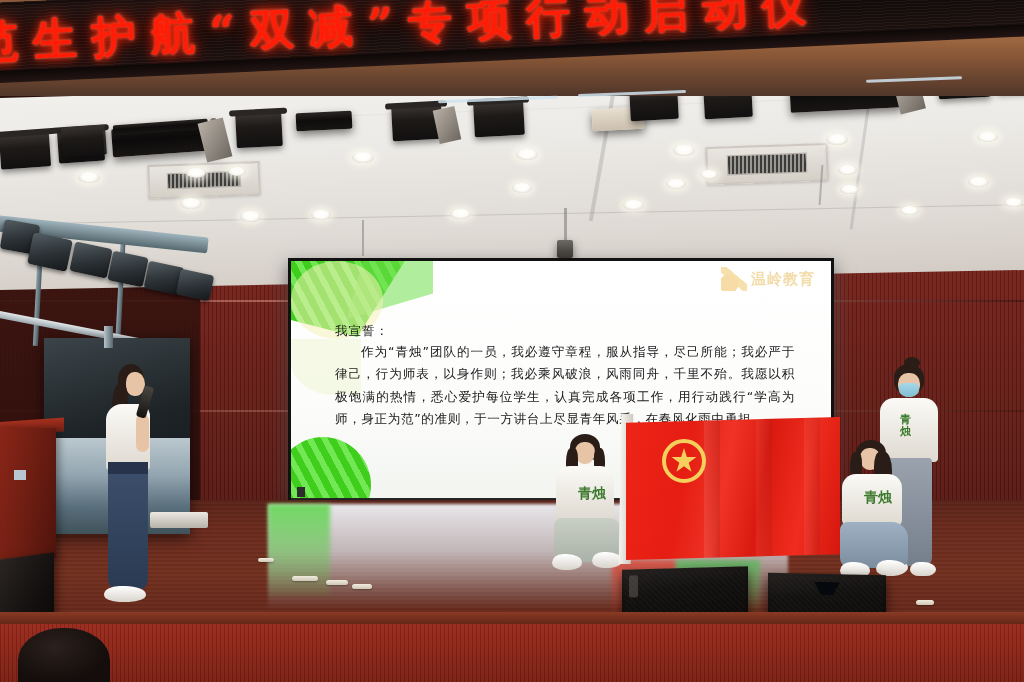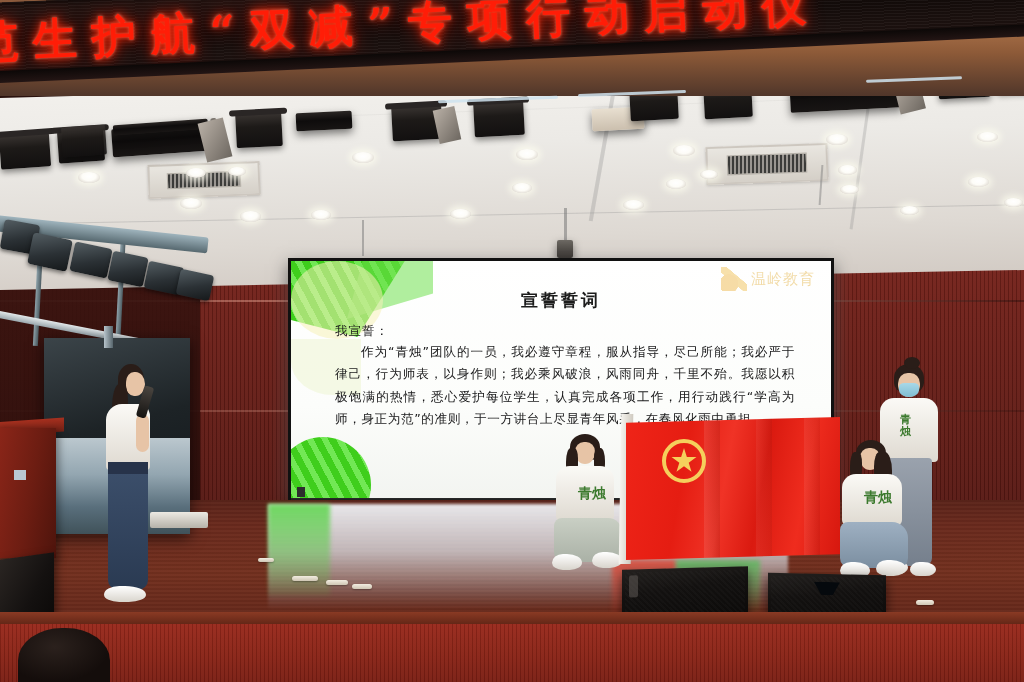--- a/index.html
+++ b/index.html
@@ -173,21 +173,21 @@
     display:flex; align-items:center; gap:4px;
     opacity:.55;
   }
   .slide-logo .mark{
     width:26px; height:24px;
     background:
       radial-gradient(circle at 30% 70%,#f0c060 0 38%,transparent 39%),
       linear-gradient(40deg,transparent 40%,#f2c868 41% 62%,transparent 63%);
   }
   .slide-logo .txt{
-    font-size:15px; font-weight:normal; color:#e8bf63; letter-spacing:1px; line-height:.95;
+    font-size:15px; font-weight:bold; color:#e8bf63; letter-spacing:1px; line-height:.95;
   }
   .slide-title{
     position:absolute; left:0; right:0; top:28px; text-align:center;
     font-size:17px; font-weight:bold; color:#1c1c1c; letter-spacing:3px;
     font-family:"DejaVu Sans","Liberation Sans",sans-serif;
   }
   .slide-lead{
     position:absolute; left:44px; top:62px;
     font-size:12.5px; color:#19191a; letter-spacing:1px;
   }
@@ -482,21 +482,20 @@
       <div class="deco deco-tl2"></div>
       <div class="deco deco-bl"></div>
       <div class="deco-tr-blob"></div>
       <div class="deco-tr-blob2"></div>
 
       <div class="slide-logo">
         <span class="mark"></span>
         <span class="txt">温岭教育</span>
       </div>
 
-      <div class="slide-title">宣誓誓词</div>
       <div class="slide-lead">我宣誓：</div>
       <div class="slide-body">作为“青烛”团队的一员，我必遵守章程，服从指导，尽己所能；我必严于律己，行为师表，以身作则；我必乘风破浪，风雨同舟，千里不殆。我愿以积极饱满的热情，悉心爱护每位学生，认真完成各项工作，用行动践行“学高为师，身正为范”的准则，于一方讲台上尽显青年风采，在春风化雨中勇担</div>
 
       <div class="screen-led-badge"></div>
       <div class="screen-bottom-bar"></div>
     </div>
   </div>
 
   <div class="floor"></div>
   <div class="floor-glow"></div>

